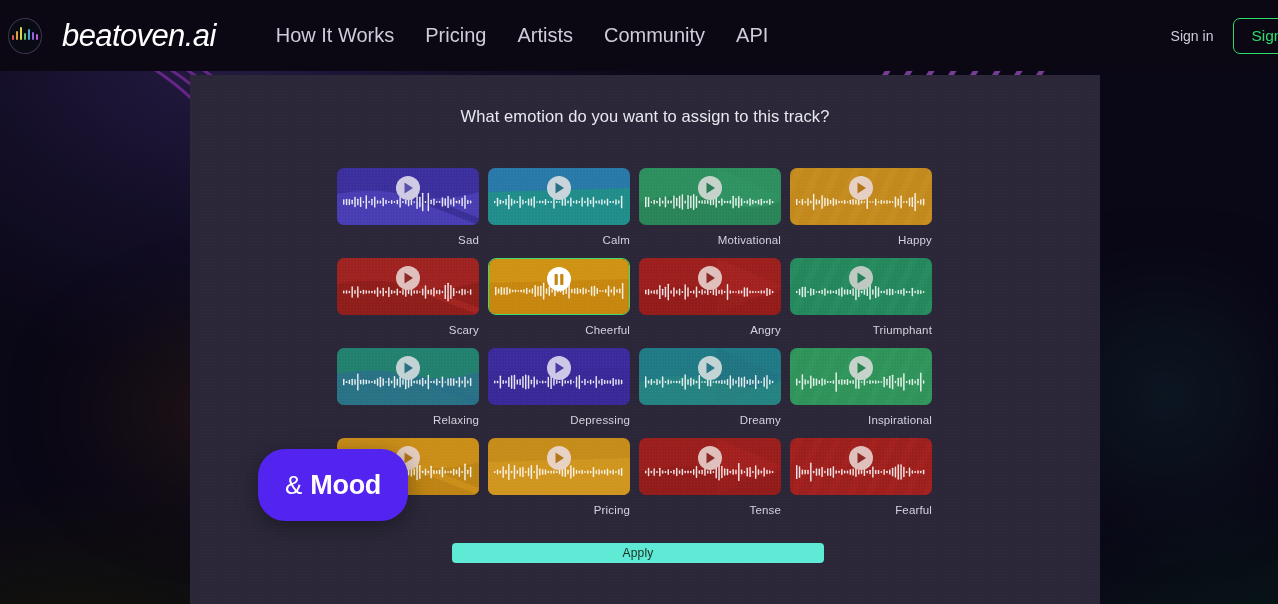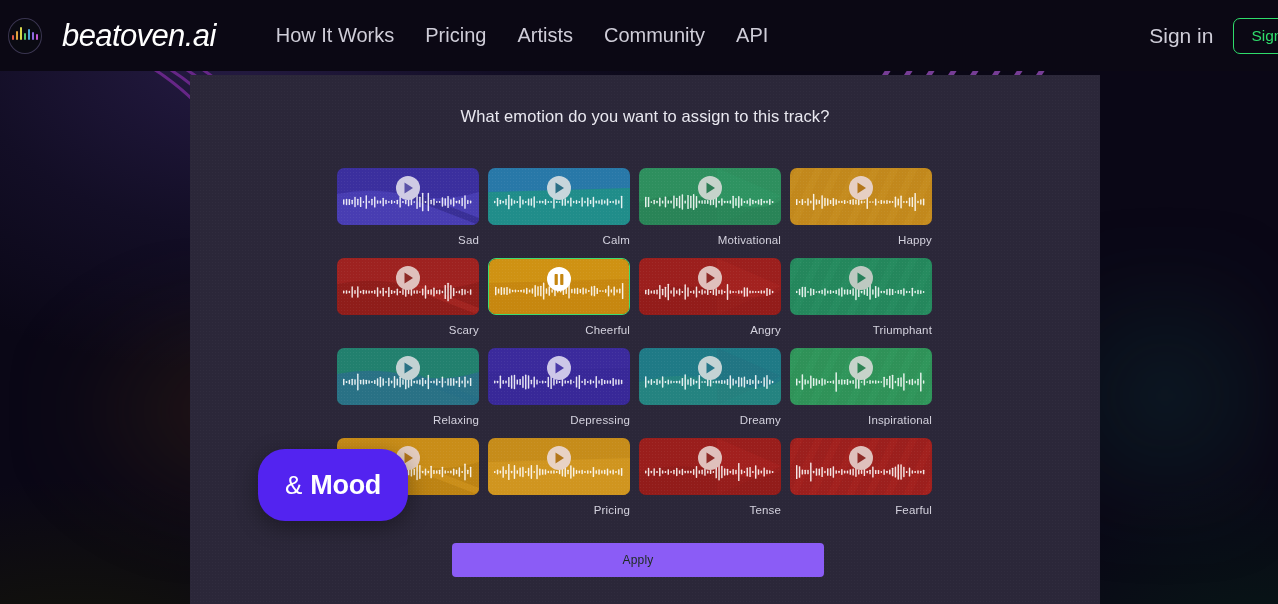--- a/index.html
+++ b/index.html
@@ -53,21 +53,21 @@
     font-weight:400; white-space:nowrap;
   }
   #main-nav { display:flex; align-items:center; gap:31px; margin-left:60px; }
   .nav-link {
     font-size:20px; color:#cfcdd8; white-space:nowrap; cursor:pointer;
   }
   .header-right {
     margin-left:auto; display:flex; align-items:center; gap:20px;
     padding-right:0;
   }
-  #signin-link { font-size:21px; color:#cfcdd8; cursor:pointer; white-space:nowrap; }
+  #signin-link { font-size:14px; color:#cfcdd8; cursor:pointer; white-space:nowrap; }
   #signup-button {
     font-size:15.5px; color:#2fdc6b; white-space:nowrap; cursor:pointer;
     border:1.6px solid #2fdc6b; border-radius:7px;
     padding:8px 17px; background:transparent;
     margin-right:-44px;
   }
 
   
   #emotion-panel {
     position:absolute; left:190px; top:75px; width:910px; height:529px;
@@ -119,22 +119,22 @@
     background:#5323f0;
     display:flex; align-items:center; justify-content:center;
     color:#fff; white-space:nowrap;
     box-shadow:0 6px 22px rgba(0,0,0,0.35);
   }
   #mood-badge .amp { font-size:26px; font-weight:400; margin-right:8px; }
   #mood-badge .word { font-size:27px; font-weight:700; letter-spacing:-0.3px; }
 
   #apply-button {
     position:absolute; left:262px; top:468px;
-    width:372px; height:34px; border-radius:4px;
-    background:#8b5cf6; border:none; cursor:pointer;
+    width:372px; height:20px; border-radius:4px;
+    background:#5eead4; border:none; cursor:pointer;
     font-family:"Liberation Sans", sans-serif;
     font-size:12px; color:#1c2b1f; letter-spacing:0.2px;
   }
 </style>
 </head>
 <body>
 
 <div id="bg-root">
   <div class="bg-base"></div>
   <div class="bg-warmglow"></div>

